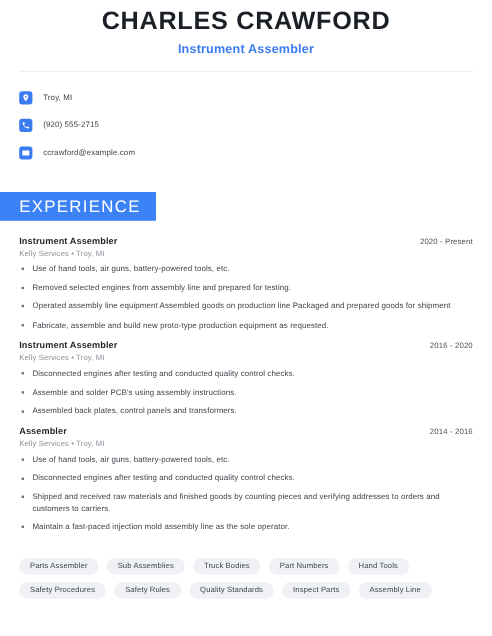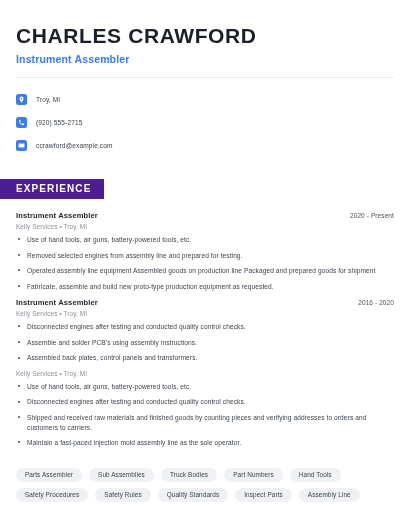--- a/index.html
+++ b/index.html
@@ -17,22 +17,22 @@
 
   .page {
     position: relative;
     width: 410px;
     height: 530px;
     box-sizing: border-box;
   }
 
   
   .header {
-    padding: 24px 16px 0 16px;
-    text-align: left;
+    padding: 6px 16px 0 16px;
+    text-align: center;
   }
   .full-name {
     font-size: 21px;
     font-weight: bold;
     letter-spacing: 0.6px;
     color: #1b2027;
     line-height: 1.1;
     margin: 0;
   }
   .job-headline {
@@ -76,24 +76,24 @@
   .contact-text {
     font-size: 6.6px;
     color: #3d444c;
     letter-spacing: 0.1px;
     white-space: nowrap;
   }
 
   
   .section-badge {
     display: inline-block;
-    background: #4c1d95;
+    background: #3b82f6;
     color: #ffffff;
-    font-size: 10px;
-    font-weight: bold;
+    font-size: 14px;
+    font-weight: normal;
     letter-spacing: 1.1px;
     padding: 5px 13px 5px 16px;
     line-height: 1;
   }
   .section-experience { margin-top: 22px; }
   .section-skills { margin-top: 20px; }
 
   
   .experience-body {
     padding: 0 16px;
@@ -233,20 +233,24 @@
         </div>
         <div class="job-meta">Kelly Services  •  Troy, MI</div>
         <ul class="bullet-list">
           <li class="bullet-item">Disconnected engines after testing and conducted quality control checks.</li>
           <li class="bullet-item">Assemble and solder PCB's using assembly instructions.</li>
           <li class="bullet-item">Assembled back plates, control panels and transformers.</li>
         </ul>
       </div>
 
       <div class="job">
+        <div class="job-top">
+          <span class="job-title">Assembler</span>
+          <span class="job-dates">2014 - 2016</span>
+        </div>
         <div class="job-meta">Kelly Services  •  Troy, MI</div>
         <ul class="bullet-list">
           <li class="bullet-item">Use of hand tools, air guns, battery-powered tools, etc.</li>
           <li class="bullet-item">Disconnected engines after testing and conducted quality control checks.</li>
           <li class="bullet-item">Shipped and received raw materials and finished goods by counting pieces and verifying addresses to orders and customers to carriers.</li>
           <li class="bullet-item">Maintain a fast-paced injection mold assembly line as the sole operator.</li>
         </ul>
       </div>
 
     </div>

